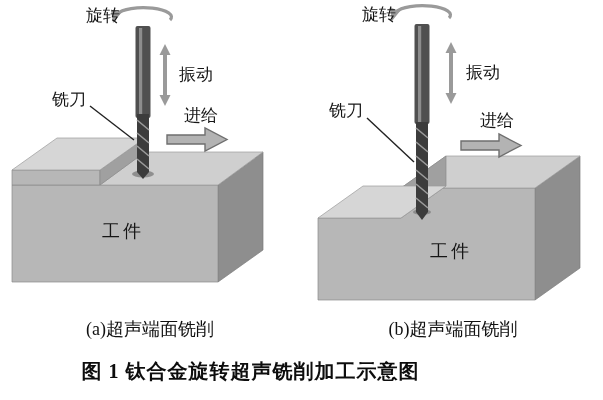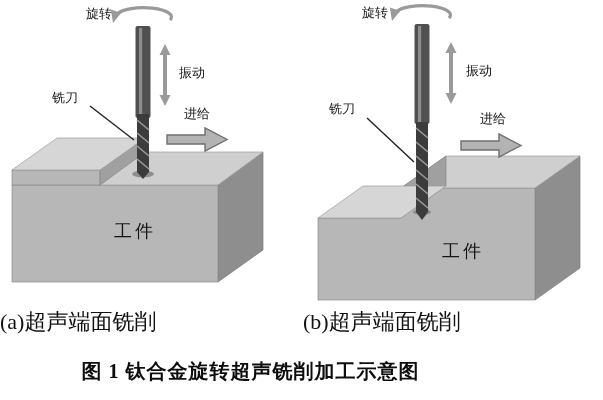--- a/index.html
+++ b/index.html
@@ -1,23 +1,23 @@
 <!DOCTYPE html>
 <html><head>
 <meta charset="utf-8">
 <style>
   html,body{margin:0;padding:0;background:#ffffff;}
   body{width:603px;height:400px;overflow:hidden;position:relative;
        font-family:"Liberation Serif","DejaVu Serif",serif;color:#1a1a1a;}
   .fig-canvas{position:absolute;left:0;top:0;width:603px;height:314px;}
   .fig-canvas svg{position:absolute;left:0;top:0;}
   .panel-overlay{position:absolute;top:0;width:300px;height:314px;pointer-events:none;}
-  .lbl{position:absolute;font-size:13px;line-height:1.1;white-space:nowrap;color:#151515;}
-  .lbl-workpiece{font-size:18px;letter-spacing:3px;margin-left:12px;}
-  .cap{position:absolute;top:307px;width:300px;font-size:22px;color:#111;}
+  .lbl{position:absolute;font-size:17px;line-height:1.1;white-space:nowrap;color:#151515;}
+  .lbl-workpiece{font-size:18px;letter-spacing:3px;}
+  .cap{position:absolute;top:317px;width:300px;text-align:center;font-size:18px;color:#111;}
   .main-caption{position:absolute;top:358px;left:0;width:501px;text-align:center;
                 font-size:20px;font-weight:700;color:#0d0d0d;letter-spacing:1px;}
 </style>
 </head>
 <body>
 
 <div class="fig-canvas">
 
   <svg width="603" height="314" viewBox="0 0 603 314">
     <defs>

